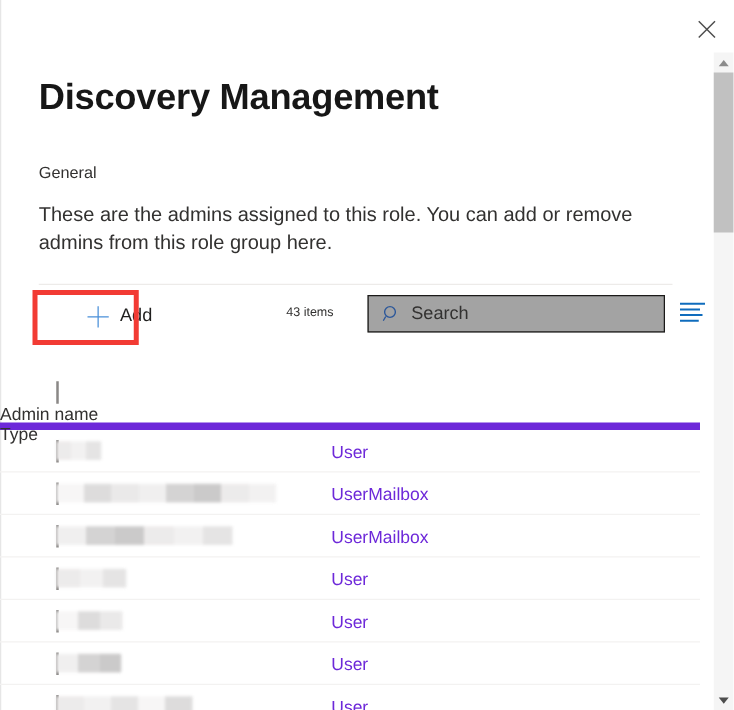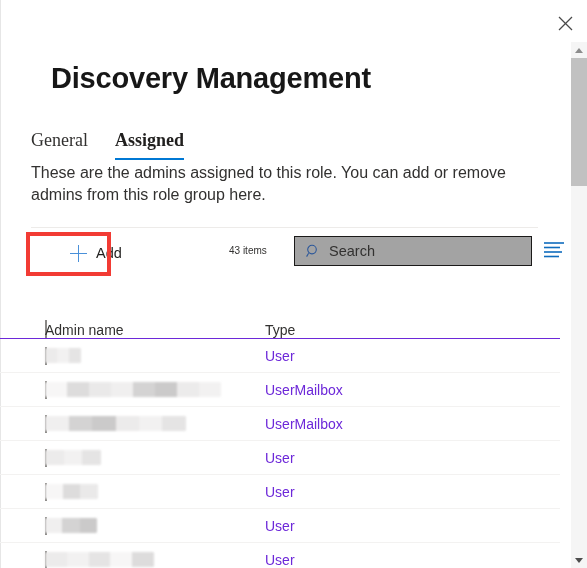--- a/index.html
+++ b/index.html
@@ -34,37 +34,35 @@
   .close-btn svg { display: block; }
 
   
   .page-title {
     position: absolute; left: 31px; top: 62px;
     font-size: 29px;
     font-weight: bold;
     color: #171717;
     letter-spacing: -0.2px;
     white-space: nowrap;
-    margin-left: 20px;
   }
 
   
   .tabs {
     position: absolute; left: 31px; top: 130px;
     display: flex; align-items: flex-start;
   }
   .tab {
     position: relative;
-    font-size: 18px;
+    font-size: 13px;
     color: #323130;
     padding: 0 0 9px 0;
     margin-right: 27px;
     cursor: pointer;
     white-space: nowrap;
-    font-family: Liberation Serif, serif;
   }
   .tab.active {
     font-weight: bold;
     color: #201f1e;
   }
   .tab.active::after {
     content: "";
     position: absolute;
     left: 0; right: 0; bottom: 0;
     height: 2px;
@@ -158,22 +156,23 @@
   }
 
   
   .table {
     position: absolute; left: 0; top: 305px;
     width: 560px;
   }
   .table-header {
     position: relative;
     height: 33px;
-    display: flex; align-items: flex-end;
-    border-bottom: 1px solid #6d28d9;
+    display: flex; align-items: flex-start;
+    border-bottom: 6px solid #6d28d9;
+    flex-direction: column;
   }
   .table-row {
     position: relative;
     height: 33px;
     display: flex; align-items: center;
     border-bottom: 1px solid #f3f2f1;
     cursor: pointer;
   }
   .cell-check {
     flex: 0 0 auto;
@@ -262,21 +261,20 @@
         <line x1="1" y1="1" x2="14" y2="14" stroke="#4a4a4a" stroke-width="1.2"></line>
         <line x1="14" y1="1" x2="1" y2="14" stroke="#4a4a4a" stroke-width="1.2"></line>
       </svg>
     </span>
   </div>
 
   <div class="page-title">Discovery Management</div>
 
   <div class="tabs">
     <div class="tab">General</div>
-    <div class="tab active">Assigned</div>
   </div>
 
   <div class="description">These are the admins assigned to this role. You can add or remove admins from this role group here.</div>
 
   <div class="toolbar-divider"></div>
 
   <div class="toolbar">
 
     <div class="add-button">
       <span class="add-plus"></span>

